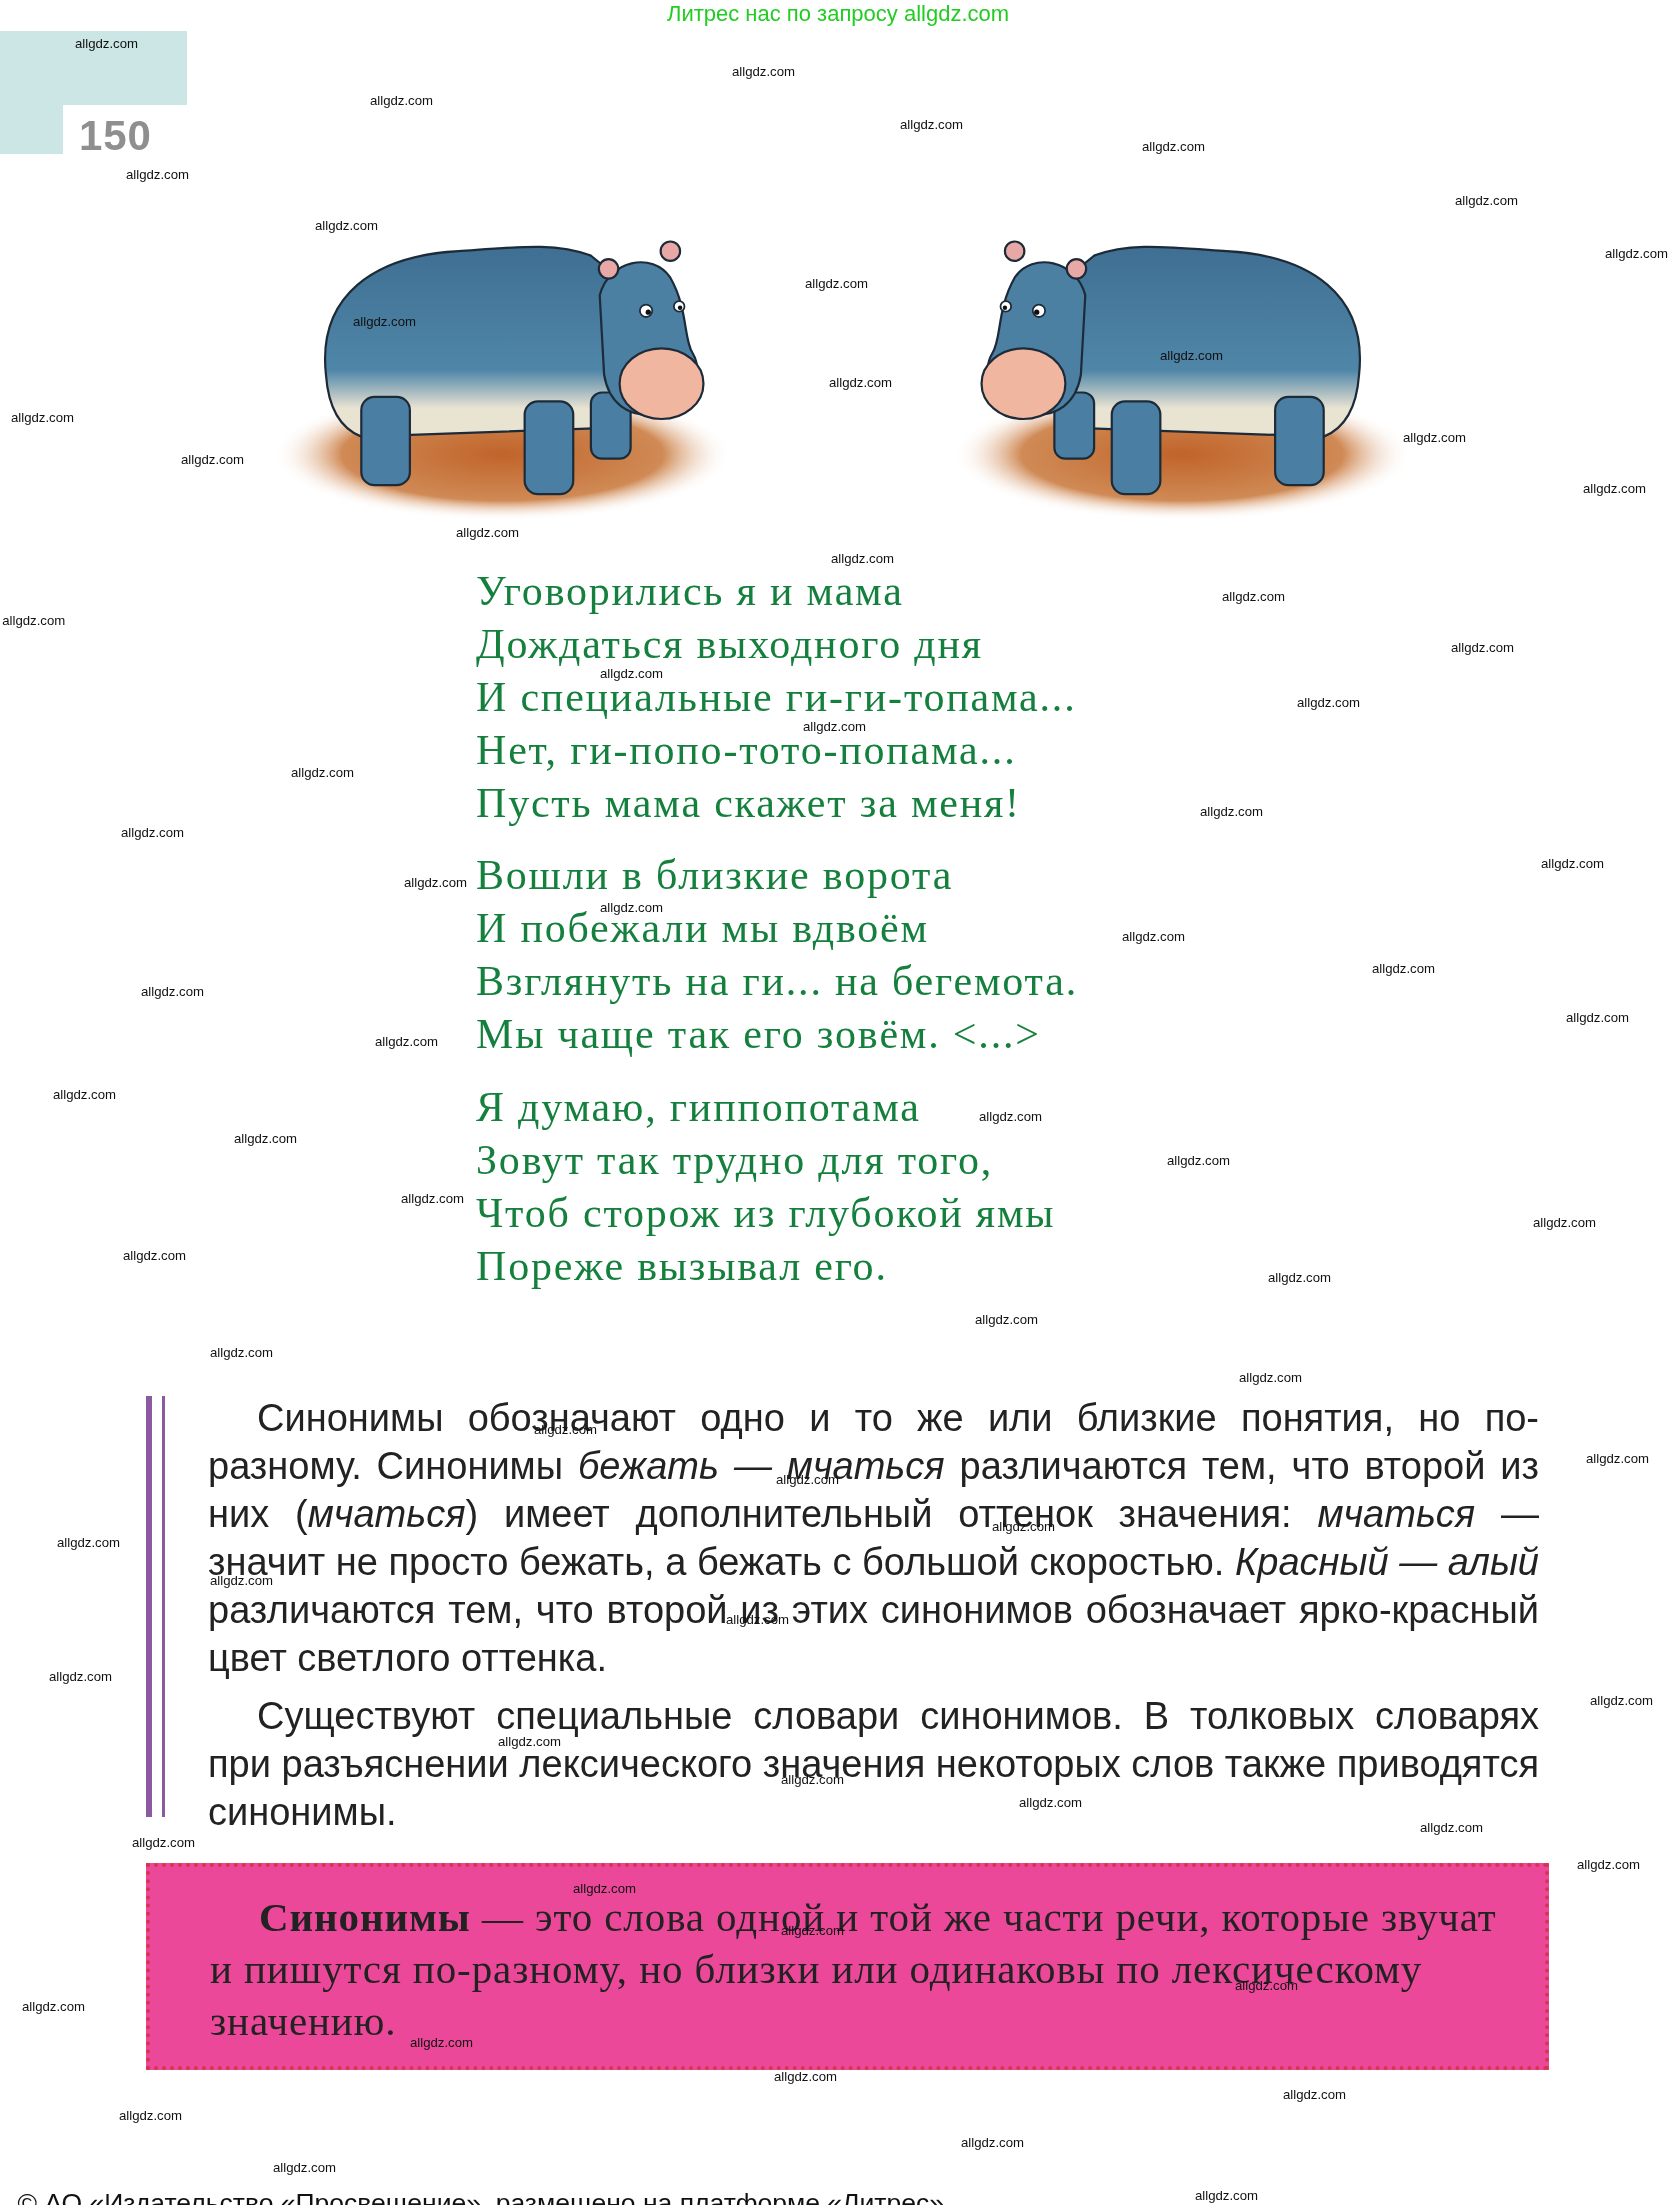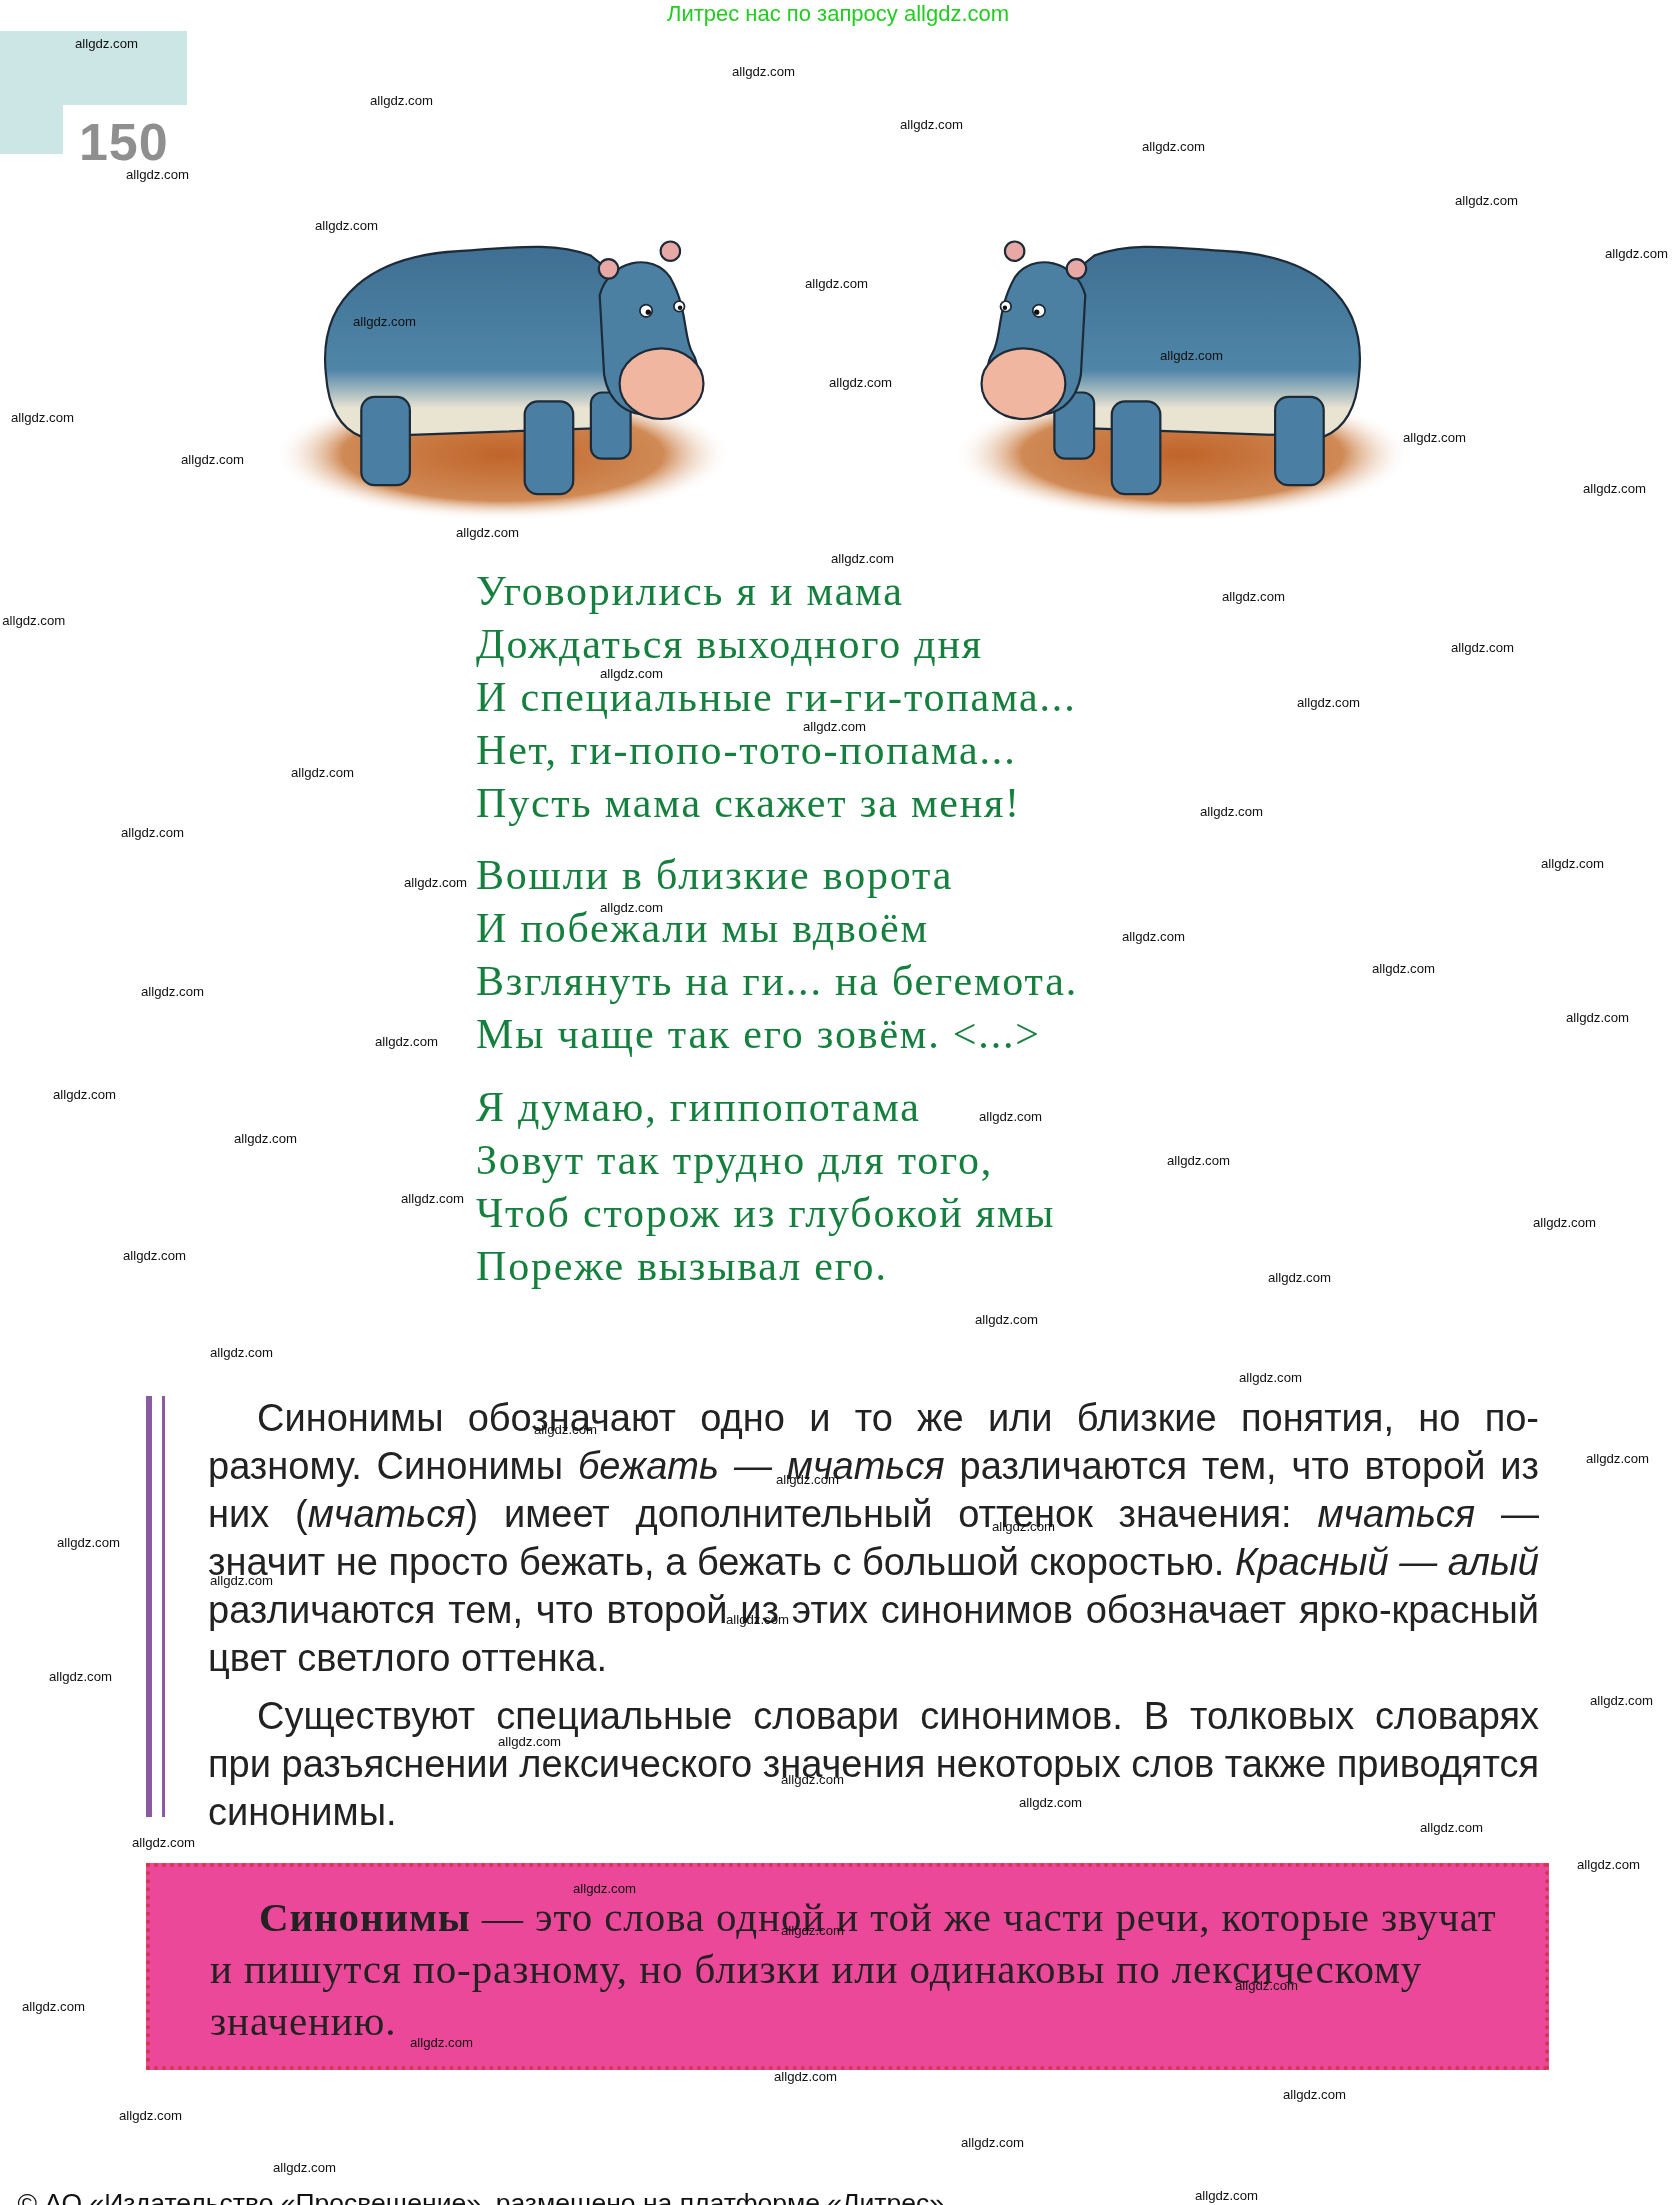--- a/index.html
+++ b/index.html
@@ -2,21 +2,21 @@
 <html style="font-size:7px"><head>
 <meta charset="utf-8">
 <style>
   html, body { margin:0; padding:0; background:#ffffff; }
   body { width:1676px; height:2256px; position:relative; overflow:hidden; font-family:"Liberation Sans", sans-serif; }
 
   .top-banner { position:absolute; top:0; left:0; width:1676px; text-align:center; color:#22cc22; font-size:22px; line-height:27px; }
 
   .page-tab-top { position:absolute; left:0; top:31px; width:187px; height:74px; background:#cbe6e4; }
   .page-tab-left { position:absolute; left:0; top:31px; width:63px; height:123px; background:#cbe6e4; }
-  .page-number { position:absolute; left:79px; top:112px; font-size:52px; font-weight:bold; color:#8f8f8f; letter-spacing:0.9px; }
+  .page-number { position:absolute; left:79px; top:112px; font-size:42px; font-weight:bold; color:#8f8f8f; letter-spacing:0.9px; }
 
   .hippo { position:absolute; }
   .hippo-left { left:273px; top:207px; width:468px; height:318px; }
   .hippo-right { left:944px; top:207px; width:468px; height:318px; transform:scaleX(-1); }
 
   .poem { position:absolute; left:476px; top:565px; font-family:"Liberation Serif", serif; font-size:42px; color:#15803d; letter-spacing:1.8px; }
   .stanza { margin:0; }
   .stanza + .stanza { margin-top:19.4px; }
   .poem-line { line-height:53px; white-space:nowrap; }
 

